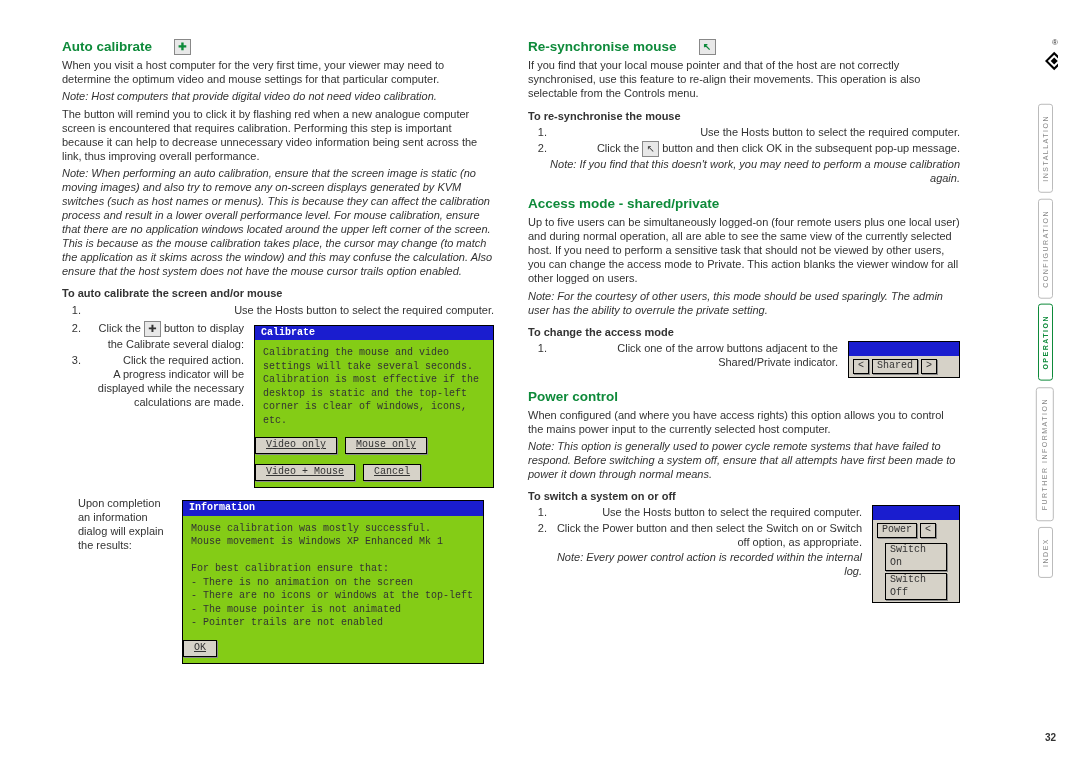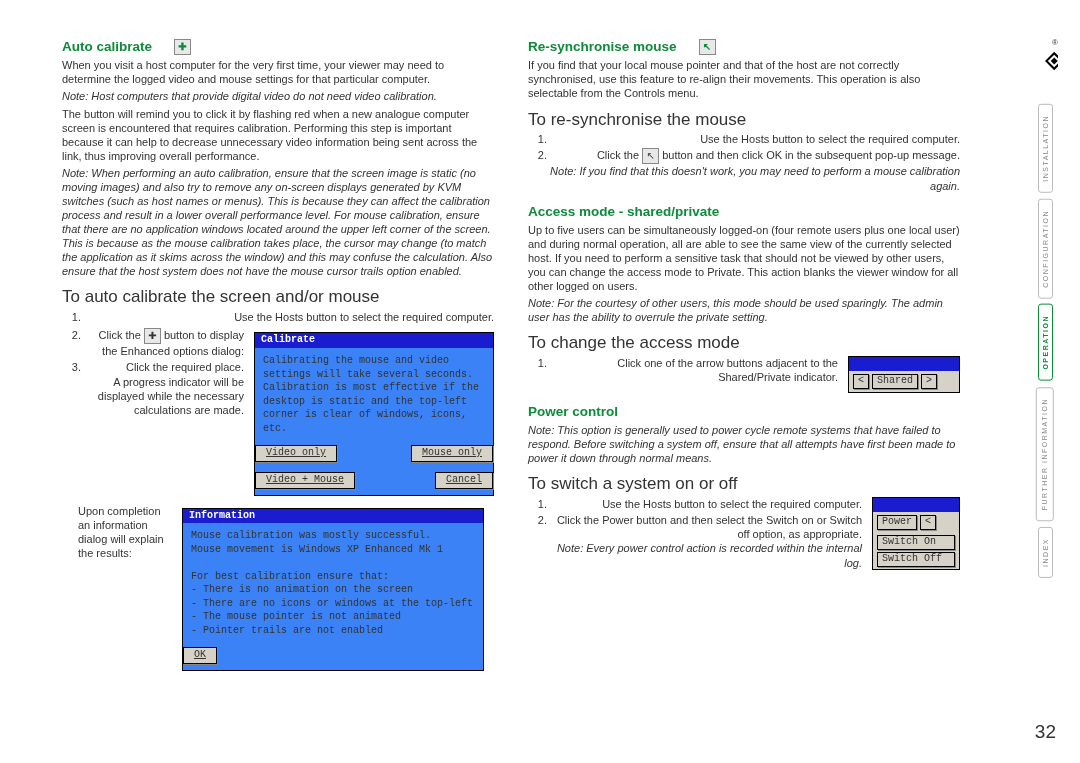--- a/index.html
+++ b/index.html
@@ -26,22 +26,22 @@
   .h2 {
     color: #0e8a3a;
     font-size: 13.5px;
     font-weight: 600;
     margin: 0 0 3px 0;
     display: flex;
     align-items: center;
     gap: 22px;
   }
   .h3 {
-    font-weight: 400;
-    font-size: 17px;
+    font-weight: 700;
+    font-size: 11px;
     margin: 8px 0 2px 0;
   }
   p { margin: 0 0 3px 0; }
   ol {
     margin: 0 0 4px 0;
     padding-left: 22px;
   }
   ol li { margin-bottom: 2px; text-align: right; }
   .indent { margin-left: 16px; }
   .icon-btn {
@@ -53,39 +53,39 @@
     border: 1px solid #888;
     background: #e8e8e8;
     font-size: 10px;
     line-height: 1;
     vertical-align: middle;
   }
   .note { font-style: italic; }
   
   .win {
     border: 1px solid #000;
-    background: #3b82f6;
+    background: #84cc16;
     font-family: "Courier New", monospace;
     font-size: 10px;
     margin-top: 4px;
   }
   .win .titlebar {
     background: #1a1dcf;
     color: #fff;
     padding: 1px 6px;
     font-weight: bold;
   }
   .win .body {
     padding: 6px 8px;
     line-height: 1.35;
   }
   .btn-row {
     display: flex;
-    gap: 20px;
-    justify-content: space-between;
+    gap: 8px;
+    justify-content: flex-start;
     padding: 4px 0 6px;
   }
   .winbtn {
     border: 1px solid #000;
     background: #d6d2c8;
     padding: 1px 10px;
     font-family: "Courier New", monospace;
     font-size: 10px;
     box-shadow: 1px 1px 0 #888;
     text-decoration: underline;
@@ -104,21 +104,21 @@
   .snippet .cell {
     border: 1px solid #000;
     background: #d6d2c8;
     padding: 0 4px;
     box-shadow: 1px 1px 0 #888;
   }
   .snippet-power .menuitem {
     border: 1px solid #000;
     background: #d6d2c8;
     padding: 0 4px;
-    margin: 2px 4px;
+    margin: 2px 12px;
     box-shadow: 1px 1px 0 #888;
     font-family: "Courier New", monospace;
     font-size: 10px;
     display: block;
   }
   
   .sidebar {
     position: absolute;
     right: 22px;
     top: 48px;
@@ -147,22 +147,22 @@
   }
   .tab.active {
     color: #0e8a3a;
     border-color: #0e8a3a;
     font-weight: 700;
   }
   .pagenum {
     position: absolute;
     right: 24px;
     bottom: 20px;
-    font-weight: 400;
-    font-size: 19px;
+    font-weight: 700;
+    font-size: 10px;
   }
   .reg { font-size:8px; position:absolute; right:22px; top:38px;}
 </style>
 </head>
 <body>
 
 <span class="reg">®</span>
 
 <div class="sidebar">
   <div class="logo">
@@ -179,38 +179,38 @@
   <a class="tab">INDEX</a>
 </div>
 
 <div class="page">
 
   <div class="col">
     <div class="h2">
       <span>Auto calibrate</span>
       <span class="icon-btn">✚</span>
     </div>
-    <p>When you visit a host computer for the very first time, your viewer may need to determine the logged video and mouse settings for that particular computer.</p>
+    <p>When you visit a host computer for the very first time, your viewer may need to determine the optimum video and mouse settings for that particular computer.</p>
     <p class="note">Note: Host computers that provide digital video do not need video calibration.</p>
     <p>The button will remind you to click it by flashing red when a new analogue computer screen is encountered that requires calibration. Performing this step is important because it can help to decrease unnecessary video information being sent across the link, thus improving overall performance.</p>
     <p class="note">Note: When performing an auto calibration, ensure that the screen image is static (no moving images) and also try to remove any on-screen displays generated by KVM switches (such as host names or menus). This is because they can affect the calibration process and result in a lower overall performance level. For mouse calibration, ensure that there are no application windows located around the upper left corner of the screen. This is because as the mouse calibration takes place, the cursor may change (to match the application as it skims across the window) and this may confuse the calculation. Also ensure that the host system does not have the mouse cursor trails option enabled.</p>
 
     <div class="h3">To auto calibrate the screen and/or mouse</div>
     <ol>
       <li>Use the Hosts button to select the required computer.</li>
     </ol>
 
     <div class="row-flex">
       <div class="txtcol">
         <ol start="2">
           <li>
-            <span>Click the </span><span class="icon-btn">✚</span><span> button to display the Enhanced options dialog:</span>
+            <span>Click the </span><span class="icon-btn">✚</span><span> button to display the Calibrate several dialog:</span>
           </li>
           <li>
-            <span>Click the required place.</span>
+            <span>Click the required action.</span>
             <p>A progress indicator will be displayed while the necessary calculations are made.</p>
           </li>
         </ol>
       </div>
       <div class="win" style="width:238px">
         <div class="titlebar">Calibrate</div>
         <div class="body">Calibrating the mouse and video settings will take several seconds. Calibration is most effective if the desktop is static and the top-left corner is clear of windows, icons, etc.</div>
         <div class="btn-row">
           <span class="winbtn">Video only</span>
           <span class="winbtn">Mouse only</span>
@@ -274,20 +274,21 @@
         <div class="bar"></div>
         <div class="row">
           <span class="cell">&lt;</span>
           <span class="cell">Shared</span>
           <span class="cell">&gt;</span>
         </div>
       </div>
     </div>
 
     <div class="h2" style="margin-top:10px">Power control</div>
+    <p>When configured (and where you have access rights) this option allows you to control the mains power input to the currently selected host computer.</p>
     <p class="note">Note: This option is generally used to power cycle remote systems that have failed to respond. Before switching a system off, ensure that all attempts have first been made to power it down through normal means.</p>
     <div class="h3">To switch a system on or off</div>
     <div class="row-flex">
       <div class="txtcol">
         <ol>
           <li>Use the Hosts button to select the required computer.</li>
           <li>
             <span>Click the Power button and then select the Switch on or Switch off option, as appropriate.</span>
             <div class="note">Note: Every power control action is recorded within the internal log.</div>
           </li>

